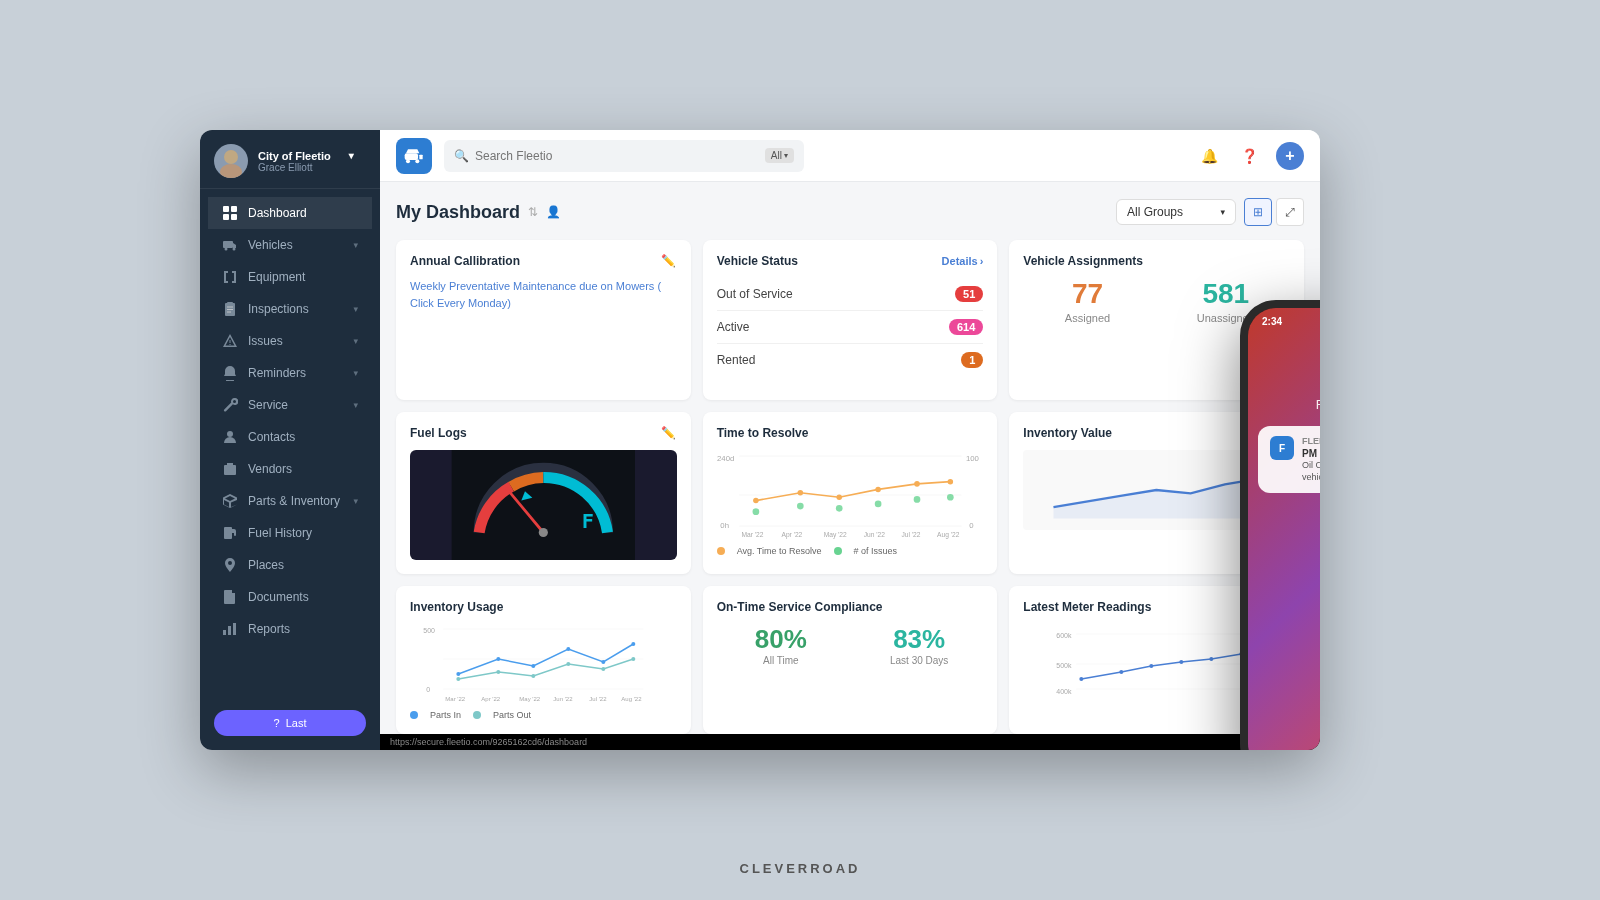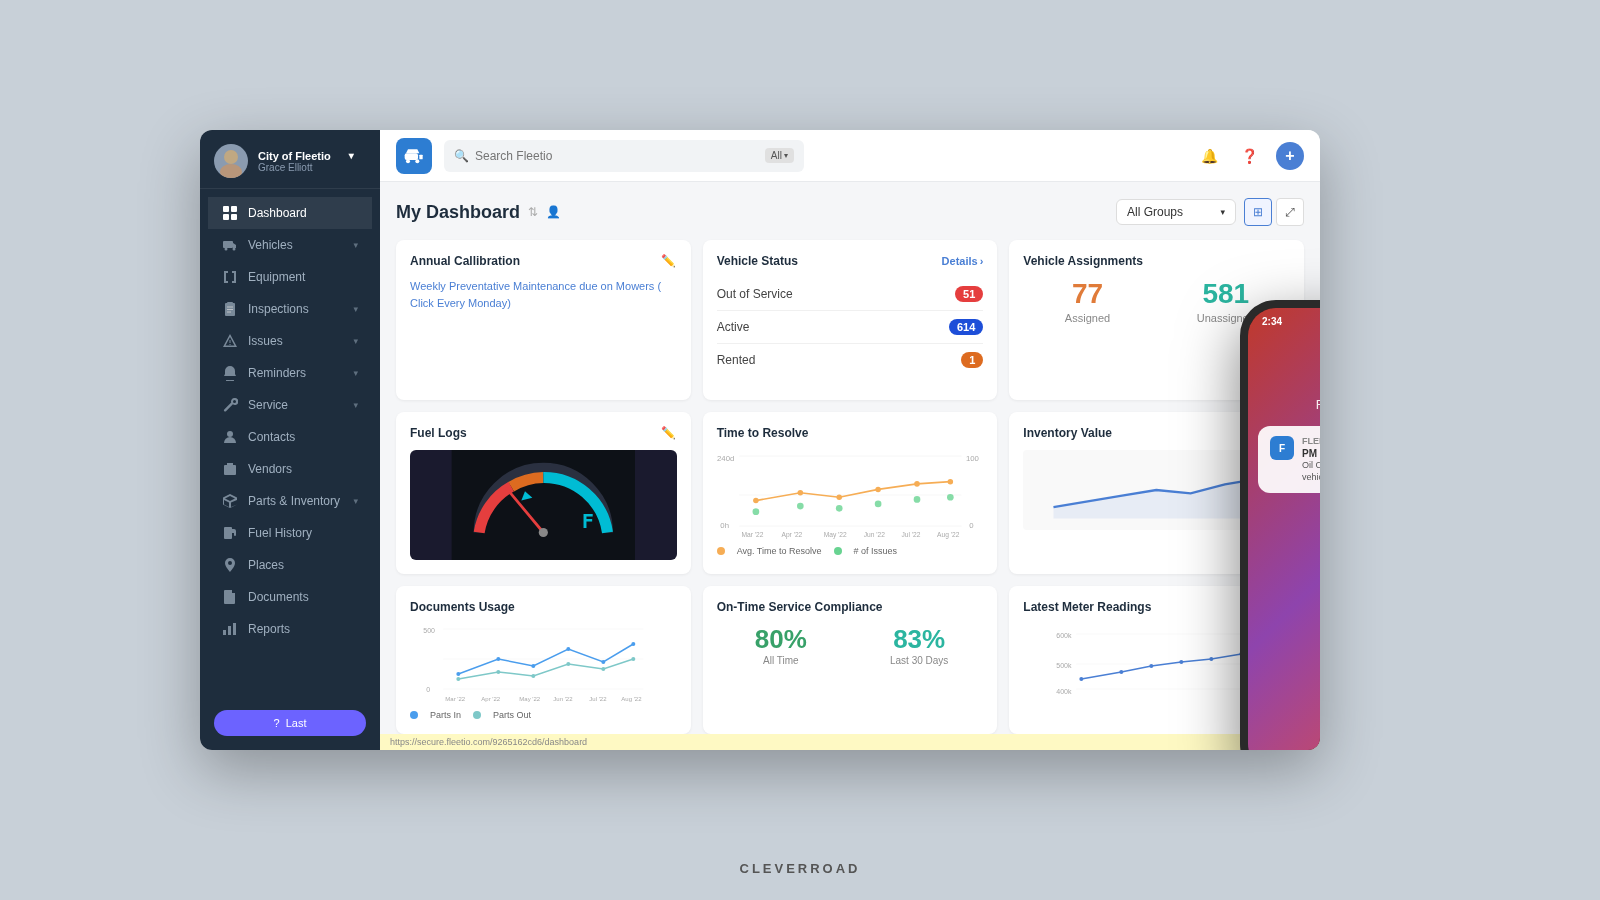--- a/index.html
+++ b/index.html
@@ -302,21 +302,21 @@
     .status-row:last-child { border-bottom: none; }
     .status-label { font-size: 12px; color: #444; }
     .status-badge {
       border-radius: 12px;
       padding: 2px 8px;
       font-size: 11px;
       font-weight: 600;
       color: #fff;
     }
     .badge-red { background: #e53e3e; }
-    .badge-green { background: #1d4ed8; }
+    .badge-green { background: #ec4899; }
     .badge-orange { background: #dd6b20; }
     
     .vehicle-assignments { grid-column: 3; grid-row: 1; }
     .assignments-grid {
       display: grid;
       grid-template-columns: 1fr 1fr;
       gap: 10px;
       margin-top: 10px;
     }
     .assignment-item { text-align: center; }
@@ -456,21 +456,21 @@
       font-size: 13px;
       font-weight: 600;
       letter-spacing: 3px;
       text-transform: uppercase;
     }
     .url-bar {
       position: absolute;
       bottom: 0;
       left: 180px;
       right: 0;
-      background: #fef9c3;
+      background: #000000;
       padding: 3px 10px;
       font-size: 9px;
       color: #888;
     }
     
     .chart-line { fill: none; stroke-width: 1.5; }
   </style>
 </head>
 <body>
 
@@ -837,21 +837,21 @@
           <div style="height:80px;background:#f9f9f9;border-radius:4px;display:flex;align-items:center;justify-content:center;">
             <svg viewBox="0 0 200 70" width="100%" height="100%">
               <polyline points="10,50 40,45 70,40 100,35 130,38 160,30 190,25" fill="none" stroke="#4a7fd4" stroke-width="2"></polyline>
               <polyline points="10,50 40,45 70,40 100,35 130,38 160,30 190,25 190,60 10,60" fill="rgba(74,127,212,0.1)"></polyline>
             </svg>
           </div>
         </div>
 
         <div class="card inventory-usage">
           <div class="card-title">
-            <span>Documents Usage</span>
+            <span>Inventory Usage</span>
           </div>
           <div class="usage-chart">
             <svg viewBox="0 0 240 80" width="100%" height="100%" xmlns="http://www.w3.org/2000/svg">
 
               <line x1="20" y1="5" x2="220" y2="5" stroke="#f0f0f0" stroke-width="0.5"></line>
               <line x1="20" y1="35" x2="220" y2="35" stroke="#f0f0f0" stroke-width="0.5"></line>
               <line x1="20" y1="65" x2="220" y2="65" stroke="#f0f0f0" stroke-width="0.5"></line>
 
               <text x="0" y="9" font-size="7" fill="#aaa">500</text>
               <text x="3" y="68" font-size="7" fill="#aaa">0</text>

